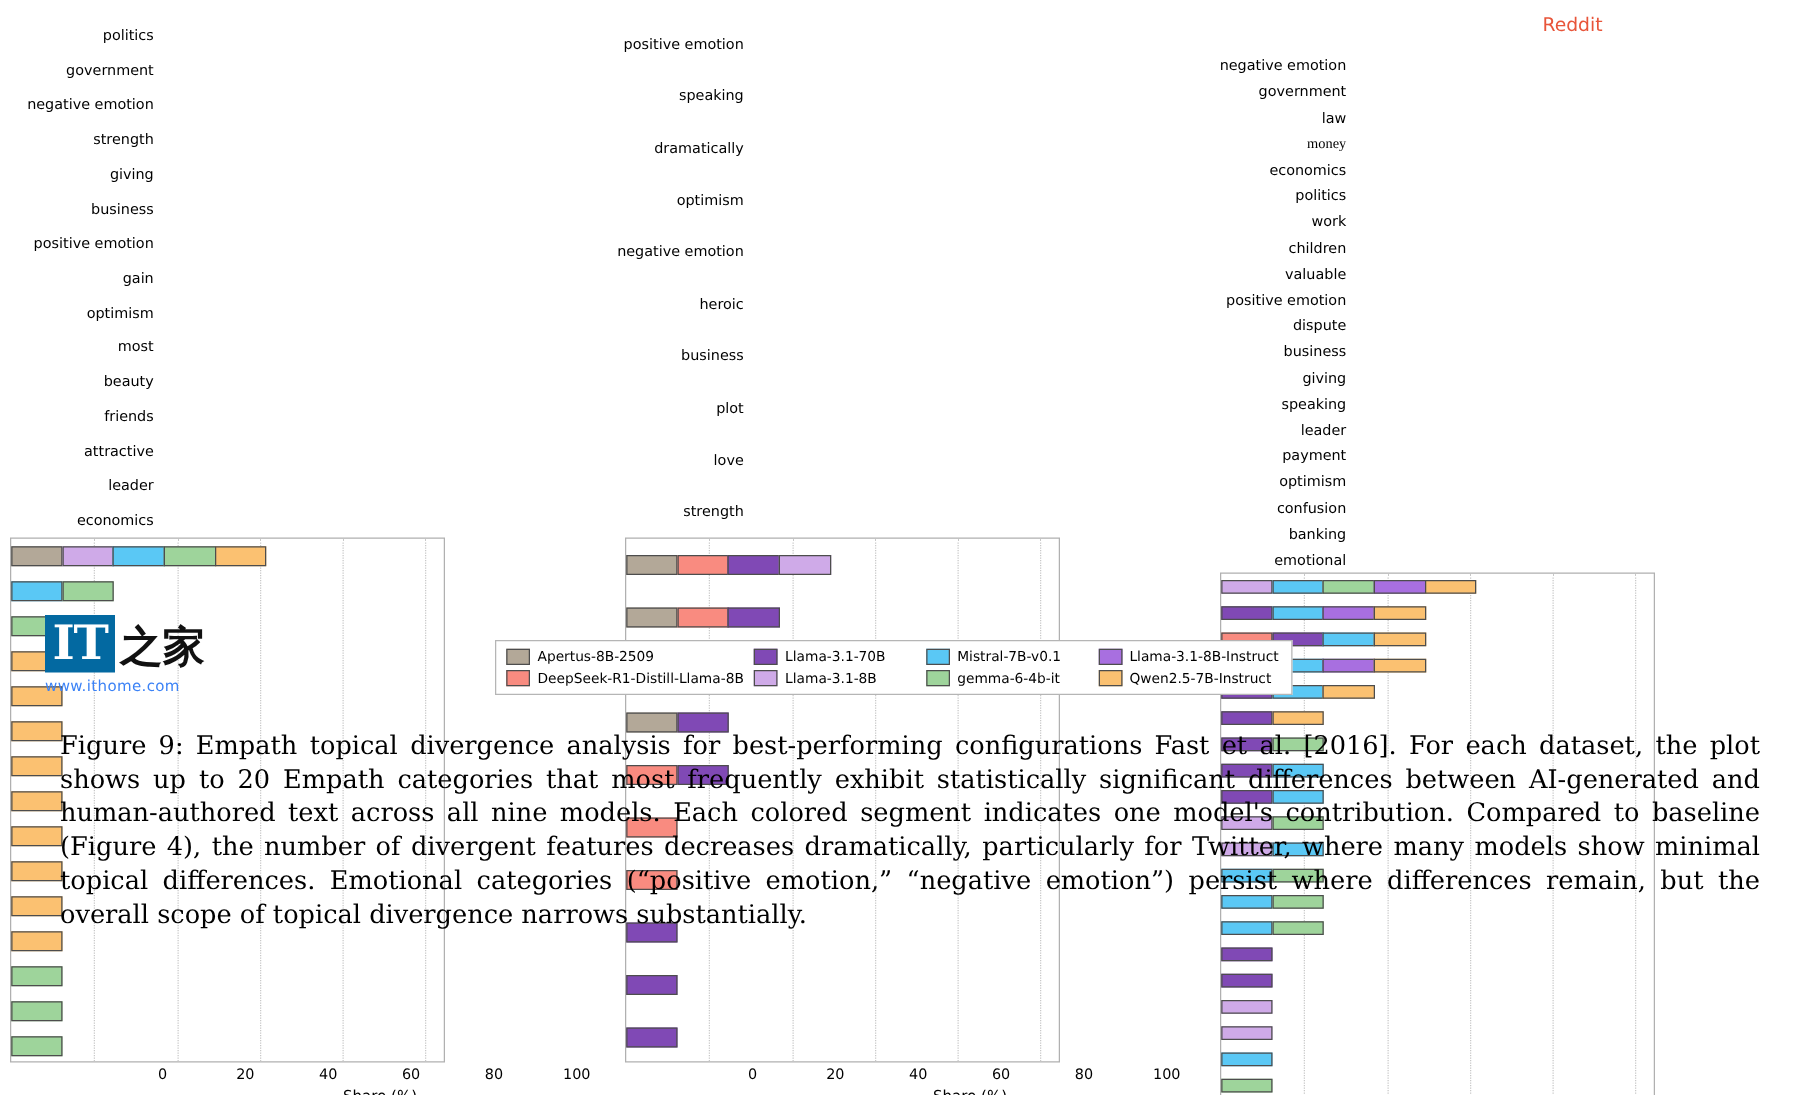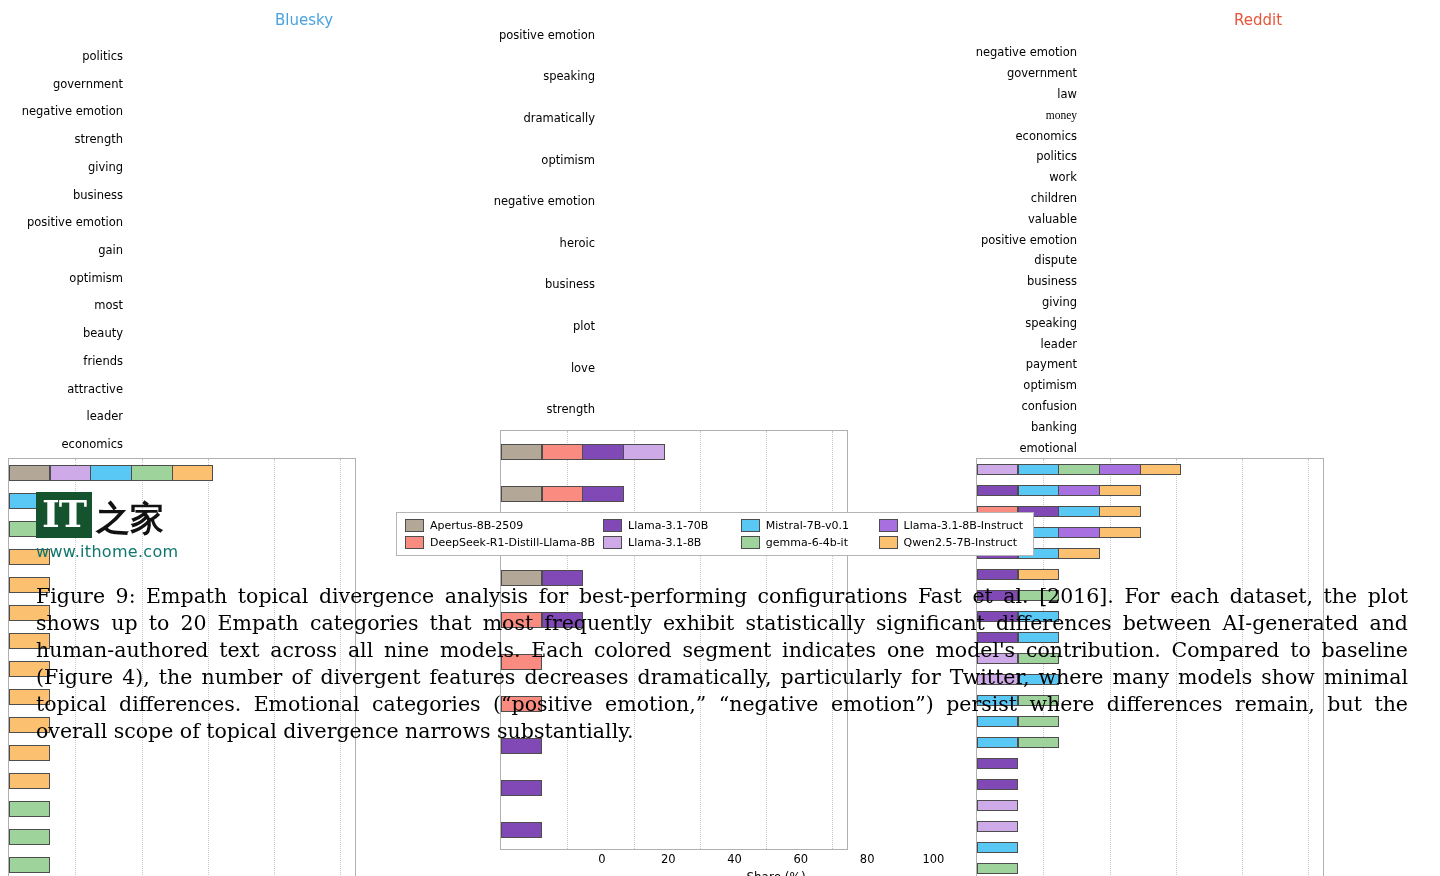--- a/index.html
+++ b/index.html
@@ -136,66 +136,66 @@
     position: absolute;
     left: 36px;
     top: 492px;
     width: 200px;
   }
   .logo-box {
     display: flex;
     align-items: flex-end;
   }
   .logo-it {
-    background: #14532d;
+    background: #0369a1;
     color: #fff;
     font-family: "DejaVu Serif", serif;
     font-weight: bold;
     font-size: 38px;
     line-height: 40px;
     padding: 2px 6px 4px 6px;
     letter-spacing: -1px;
   }
   .logo-cn {
     font-family: "DejaVu Serif", serif;
     font-size: 34px;
     font-weight: bold;
     color: #111;
     margin-left: 4px;
     line-height: 40px;
   }
   .logo-url {
-    font-size: 16px;
-    color: #0f766e;
+    font-size: 12px;
+    color: #3b82f6;
     margin-top: 4px;
     letter-spacing: 0.3px;
   }
   .caption {
     position: absolute;
     left: 36px;
     top: 583px;
     width: 1372px;
     font-family: "DejaVu Serif", serif;
     font-size: 20.5px;
     line-height: 1.32;
     text-align: justify;
     color: #000;
   }
   .caption-inner {
     text-align: justify;
     text-justify: inter-word;
+    margin-left: 12px;
   }
 </style>
 </head>
 <body>
 
 <div class="figure-area">
   <div class="panels" id="panels">
       <div class="panel" style="margin-left: 8px;">
-        <div class="panel-title" style="color: rgb(74, 163, 223); width: 470px; padding-left: 122px; box-sizing: border-box;">Bluesky</div>
         <div class="plot-wrap">
           <div class="ylabels" style="width: 122px; height: 420px;">
             <div class="ylabel" style="height: 28px;">politics</div>
             <div class="ylabel" style="height: 28px;">government</div>
             <div class="ylabel" style="height: 28px;">negative emotion</div>
             <div class="ylabel" style="height: 28px;">strength</div>
             <div class="ylabel" style="height: 28px;">giving</div>
             <div class="ylabel" style="height: 28px;">business</div>
             <div class="ylabel" style="height: 28px;">positive emotion</div>
             <div class="ylabel" style="height: 28px;">gain</div>

